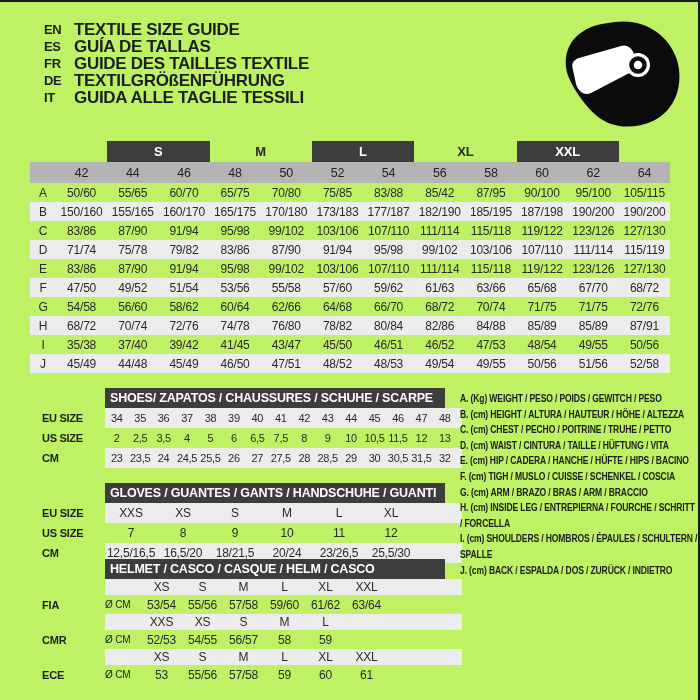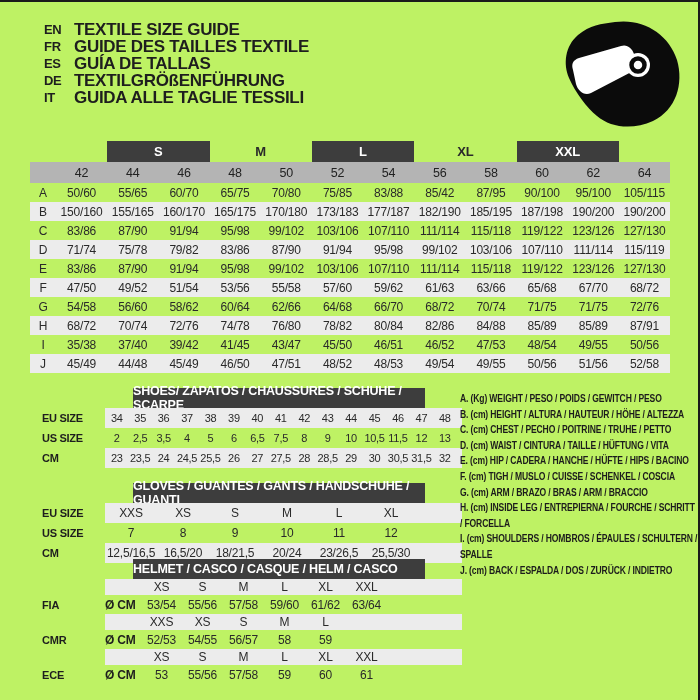--- a/index.html
+++ b/index.html
@@ -25,52 +25,52 @@
   .group-label{font-weight:700;font-size:13px}
   .group-label.hl{background:#3d3d3d;color:#fff}
   .numcell{background:#b4b4b4;color:#222;font-size:12.5px}
   .stripe{background:#ececec}
 
   
   .section{position:absolute;left:42px;width:420px}
   .sec-shoes{top:386px}
   .sec-gloves{top:481px}
   .sec-helmet{top:557px}
-  .bar{margin-left:91px;height:20px;background:#3d3d3d;color:#fff;font-weight:700;font-size:12.5px;
-       display:flex;align-items:center;letter-spacing:-0.2px;width:292px}
+  .bar{margin-left:63px;height:20px;background:#3d3d3d;color:#fff;font-weight:700;font-size:12.5px;
+       display:flex;align-items:center;padding-left:5px;letter-spacing:-0.2px;width:340px}
   .sub-grid{display:grid}
   .shoes-grid{grid-template-columns:63px repeat(15,23.45px) 1fr;grid-auto-rows:20px}
   .gloves-grid{grid-template-columns:63px repeat(6,52px) 1fr;grid-auto-rows:20px}
   .helmet-grid{grid-template-columns:63px 36px repeat(6,41px) 1fr;grid-template-rows:16px 19px 16px 19px 16px 19px}
   .rlabel{font-weight:700;font-size:11px;justify-content:flex-start;color:#1e1e1e;letter-spacing:-0.2px}
   .gray{background:#ececec}
   .shoes-grid .cell{font-size:11px;letter-spacing:-0.3px}
-  .unitcell{font-weight:700;font-size:12px;justify-content:flex-start;letter-spacing:-0.2px;color:#1e1e1e}
+  .unitcell{font-weight:400;font-size:10px;justify-content:flex-start;letter-spacing:-0.2px;color:#1e1e1e}
 
   
   .legend{position:absolute;left:460px;top:389px;width:278px;transform:scaleX(0.855);transform-origin:left top}
   .legend-item{font-weight:700;font-size:10px;line-height:15.6px;color:#1c1c1c;letter-spacing:-0.15px}
 </style>
 </head>
 <body>
 
 <div class="page">
 
   <div class="lang-list">
       <div class="lang-row">
         <div class="lang-code">EN</div>
         <div class="lang-label">TEXTILE SIZE GUIDE</div>
       </div>
       <div class="lang-row">
+        <div class="lang-code">ES</div>
+        <div class="lang-label">GUÍA DE TALLAS</div>
+      </div>
+      <div class="lang-row">
         <div class="lang-code">FR</div>
         <div class="lang-label">GUIDE DES TAILLES TEXTILE</div>
-      </div>
-      <div class="lang-row">
-        <div class="lang-code">ES</div>
-        <div class="lang-label">GUÍA DE TALLAS</div>
       </div>
       <div class="lang-row">
         <div class="lang-code">DE</div>
         <div class="lang-label">TEXTILGRÖßENFÜHRUNG</div>
       </div>
       <div class="lang-row">
         <div class="lang-code">IT</div>
         <div class="lang-label">GUIDA ALLE TAGLIE TESSILI</div>
       </div>
     </div>

